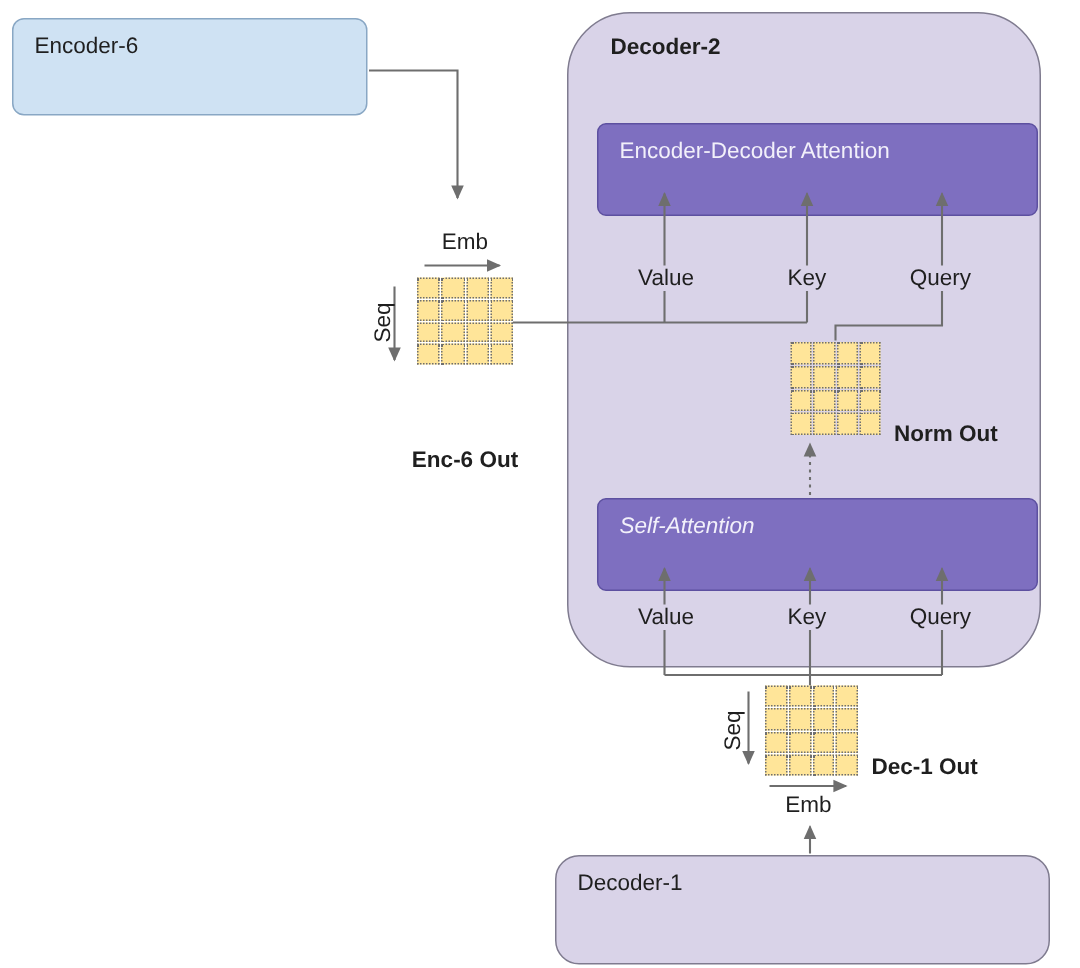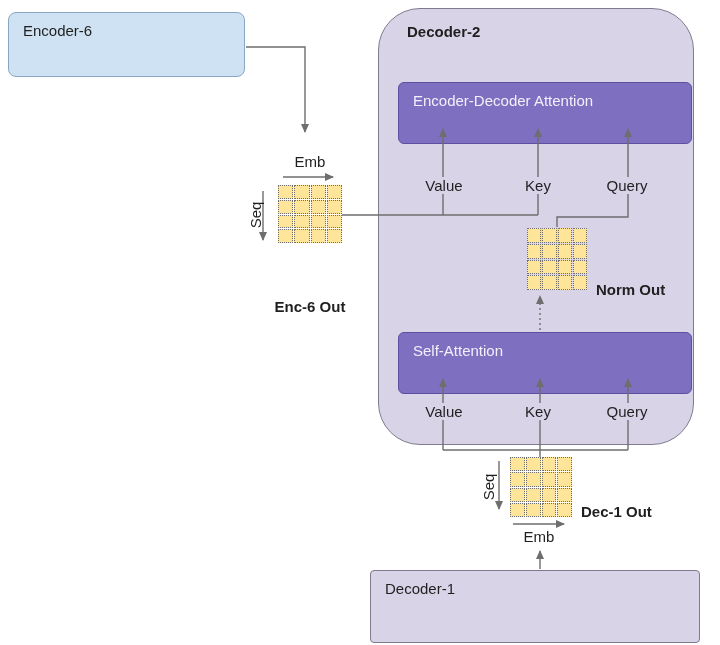--- a/index.html
+++ b/index.html
@@ -28,31 +28,31 @@
   #encoder6 {
     left:8px; top:12px; width:237px; height:65px;
     background:var(--encoder-fill,#cfe2f3);
     border:1px solid var(--encoder-stroke,#89a7c4);
     border-radius:8px;
   }
   #decoder1 {
     left:370px; top:570px; width:330px; height:73px;
     background:var(--purple-container-fill,#d9d3e8);
     border:1px solid var(--purple-container-stroke,#7f7b8f);
-    border-radius:4px;
+    border-radius:16px;
   }
   .attn-box {
     position:absolute; left:398px; width:294px; height:62px; box-sizing:border-box;
     background:var(--attention-fill,#7e6fc0);
     border:1px solid var(--attention-stroke,#5d50a0);
     border-radius:6px; color:var(--attention-text,#f2f0fa);
     font-size:15px; padding:9px 14px; z-index:2;
   }
   #eda-box { top:82px; }
-  #sa-box  { top:332px; }
+  #sa-box  { top:332px;font-style:italic; }
 
   svg.connectors { position:absolute; left:0; top:0; z-index:3; pointer-events:none; }
   .conn { fill:none; stroke:var(--connector,#6e6e6e); stroke-width:1.4; }
   .dotted { stroke-dasharray:2 3; }
   #arrowhead path { fill:var(--connector,#6e6e6e); }
 
   .matrix {
     position:absolute; display:grid; gap:1px; z-index:4;
     grid-template-columns:repeat(4,1fr); grid-template-rows:repeat(4,1fr);
   }

